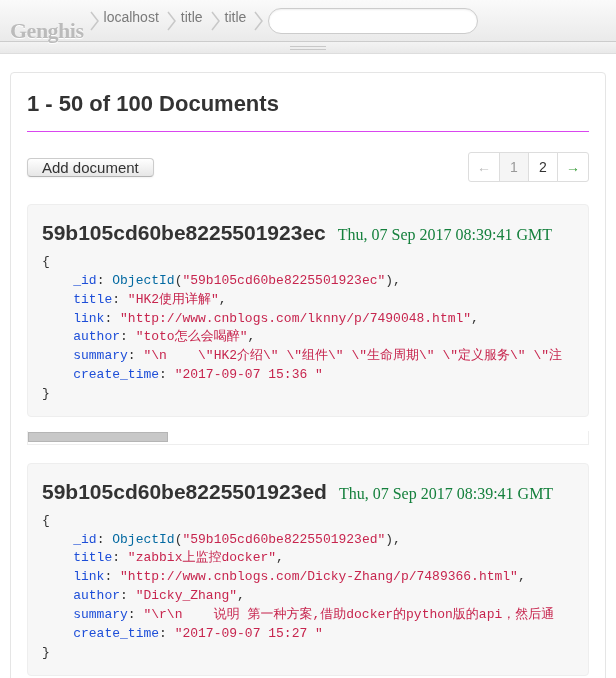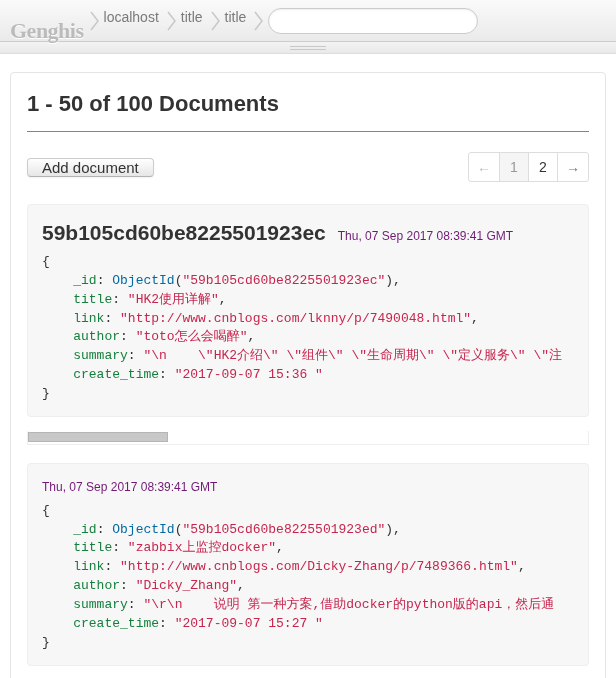--- a/index.html
+++ b/index.html
@@ -22,24 +22,24 @@
   .pager { display:flex; }
   .pgbtn { min-width:30px; height:30px; border:1px solid #ddd; margin-left:-1px; background:#fff; display:flex; align-items:center; justify-content:center; font-size:14px; cursor:pointer; padding: 0 8px; }
   .pgbtn:first-child { border-radius: 3px 0 0 3px; }
   .pgbtn:last-child { border-radius: 0 3px 3px 0; }
   .pgbtn.active { background:#f5f5f5; color:#999; }
   .pgbtn.arrow { color:#3a9d3a; font-weight:bold; }
   .pgbtn.disabled { color:#bbb; }
   .doc { background:#f7f7f7; border:1px solid #eee; border-radius:4px; padding: 16px 14px 12px 14px; margin-bottom: 18px; }
   .doc-h { display:flex; align-items:baseline; gap:12px; margin-bottom: 8px; }
   .doc-id { font-size: 21px; font-weight:bold; color:#333; }
-  .doc-date { font-size: 12px; color:#701a75; }
+  .doc-date { font-size: 16px; color:#15803d;font-family:Liberation Serif, serif; }
   .codewrap { overflow-x:auto; }
   pre { font-family: Menlo, Consolas, "Courier New", monospace; font-size: 13px; line-height: 1.45; white-space: pre; color:#333; }
-  .k { color:#15803d; }
+  .k { color:#1d4ed8; }
   .fn { color:#0369a1; }
   .s { color:#c7254e; }
   .p { color:#333; }
   .hscroll { height:14px; background:#fff; border:1px solid #eee; border-top:none; position:relative; margin-top:-4px; margin-bottom:18px; }
   .hscroll .thumb { position:absolute; left:0; top:1px; height:10px; width:140px; background:#c8c8c8; border:1px solid #b5b5b5; }
 </style>
 </head>
 <body>
 
 <div class="navbar">
@@ -99,20 +99,21 @@
     <span class="k">create_time</span>: <span class="s">"2017-09-07 15:36 "</span>
 <span class="p">}</span></pre>
       </div>
     </div>
     <div class="hscroll">
         <div class="thumb"></div>
       </div>
 
     <div class="doc" style="margin-bottom:0;">
       <div class="doc-h">
+        <span class="doc-id">59b105cd60be8225501923ed</span>
         <span class="doc-date">Thu, 07 Sep 2017 08:39:41 GMT</span>
       </div>
       <div class="codewrap">
 <pre><span class="p">{</span>
     <span class="k">_id</span>: <span class="fn">ObjectId</span>(<span class="s">"59b105cd60be8225501923ed"</span>),
     <span class="k">title</span>: <span class="s">"zabbix上监控docker"</span>,
     <span class="k">link</span>: <span class="s">"http://www.cnblogs.com/Dicky-Zhang/p/7489366.html"</span>,
     <span class="k">author</span>: <span class="s">"Dicky_Zhang"</span>,
     <span class="k">summary</span>: <span class="s">"\r\n    说明 第一种方案,借助docker的python版的api，然后通</span>
     <span class="k">create_time</span>: <span class="s">"2017-09-07 15:27 "</span>

